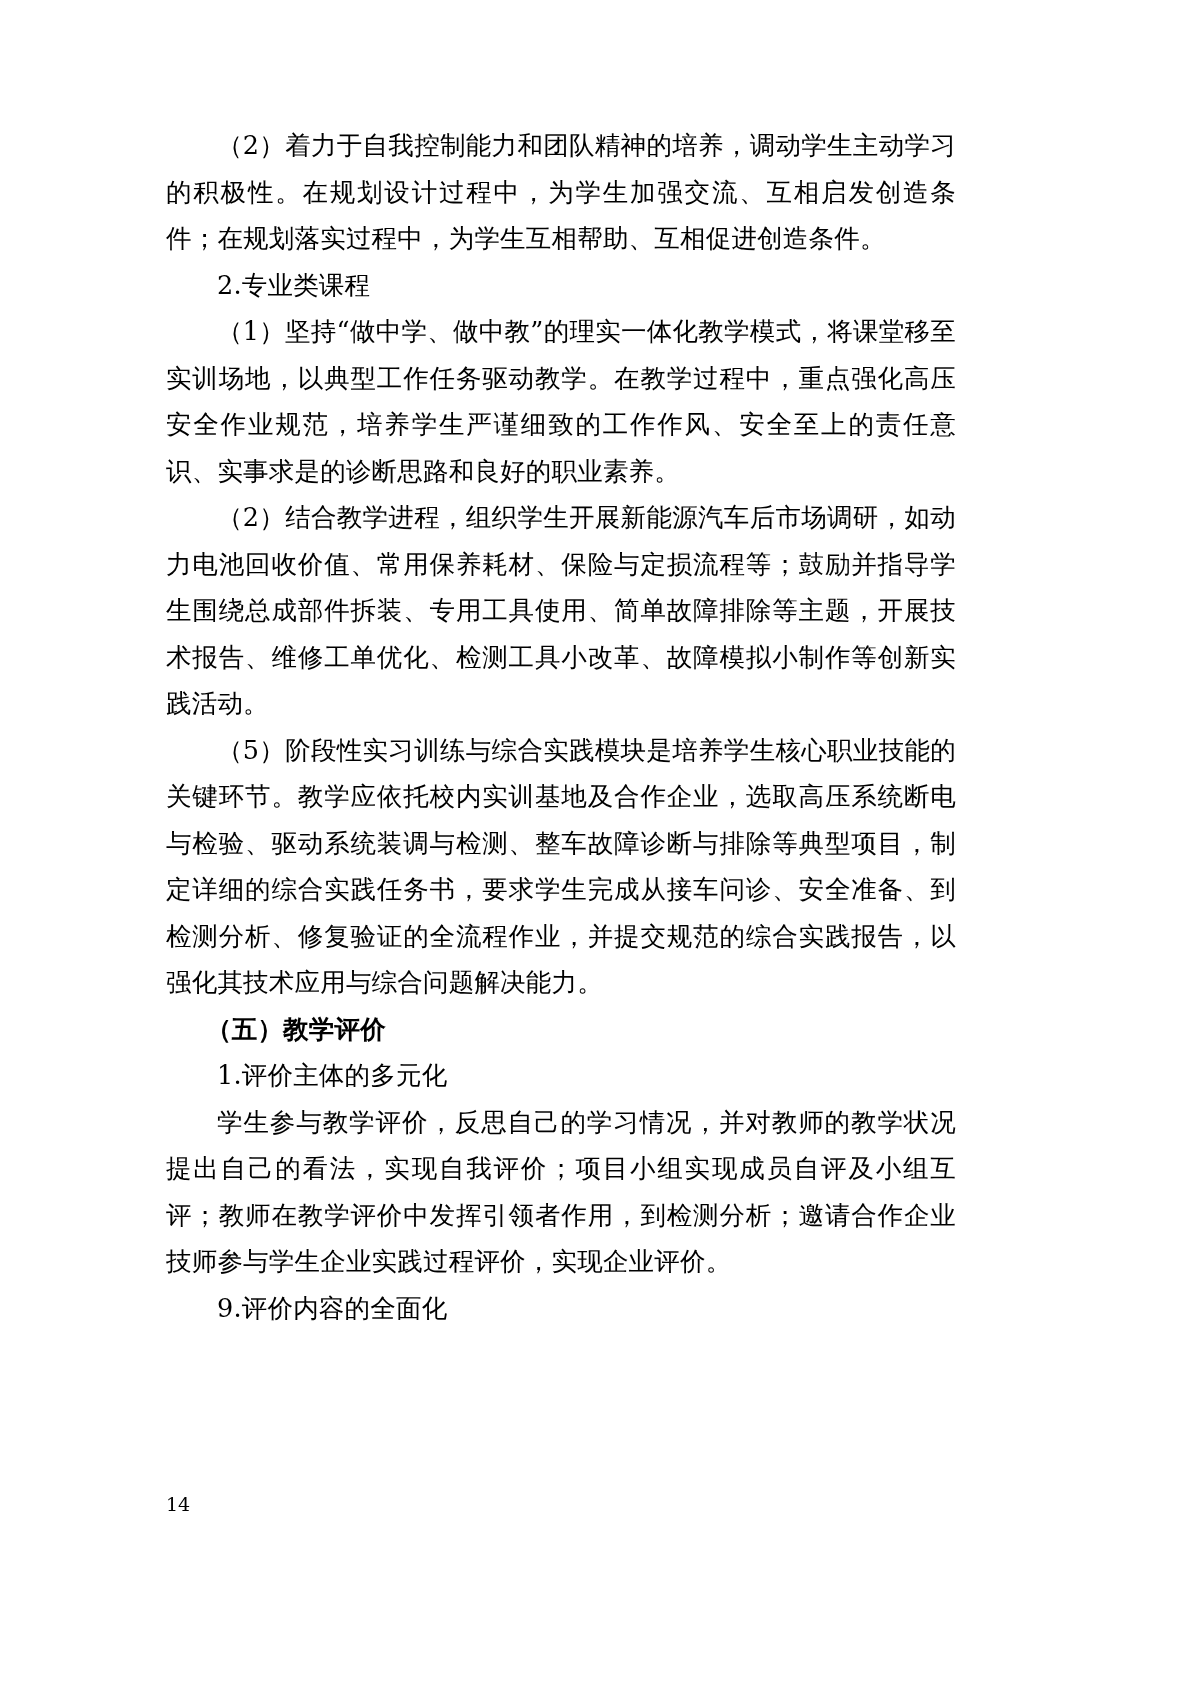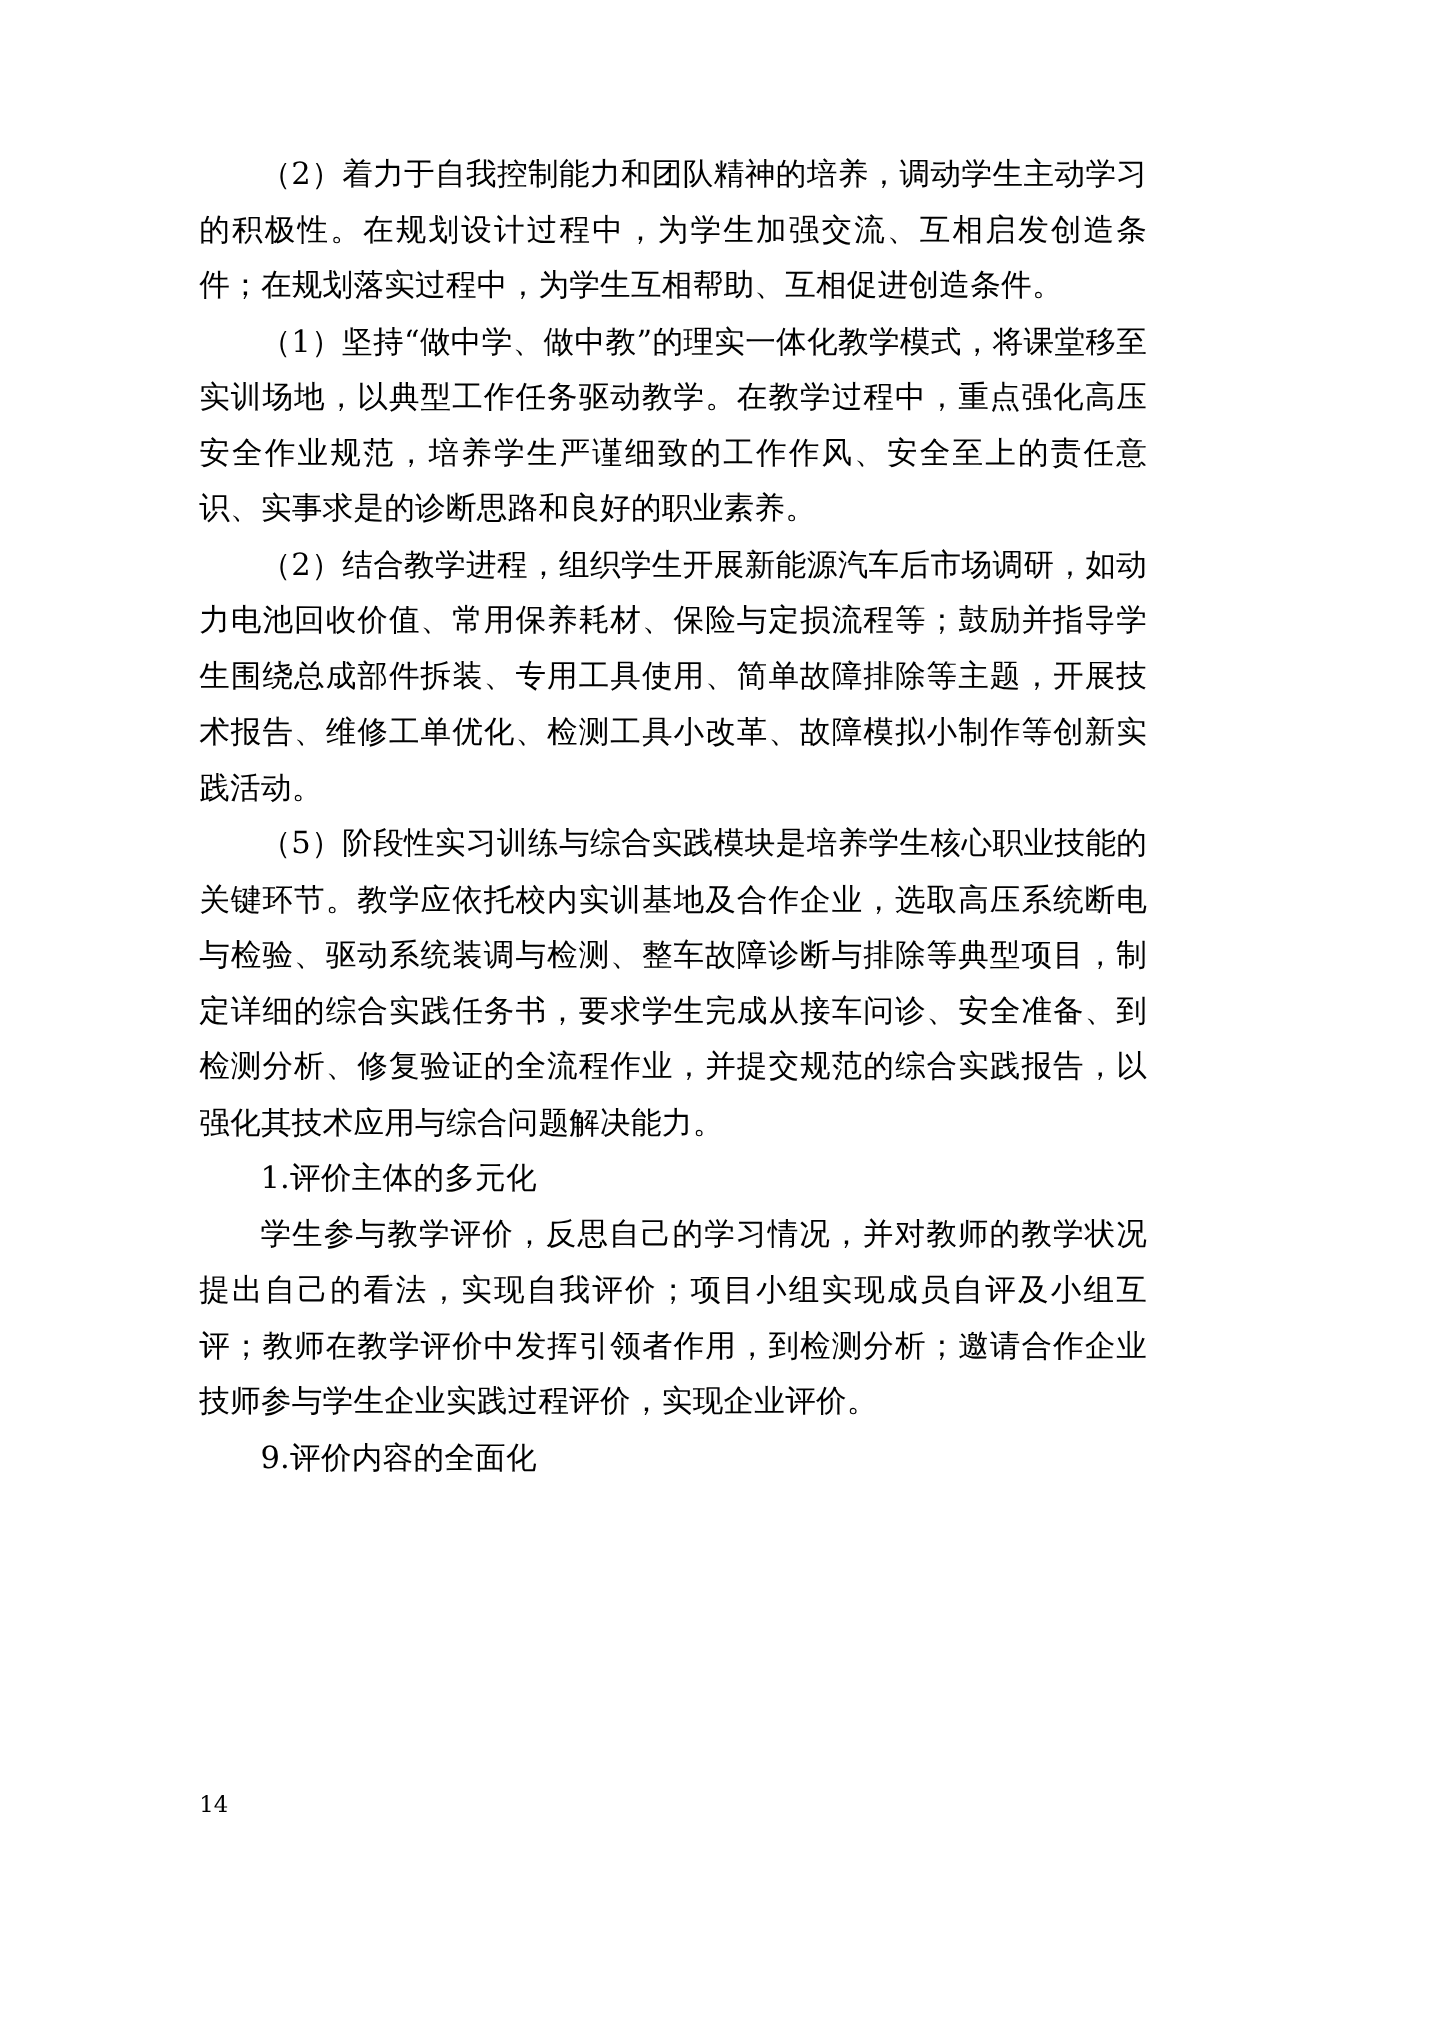--- a/index.html
+++ b/index.html
@@ -72,27 +72,29 @@
 </head>
 <body>
 
 <div class="page">
 
   <div class="content">
 
     <p class="para indent">（2）着力于自我控制能力和团队精神的培养，调动学生主动学习的积极性。在规划设计过程中，为学生加强交流、互相启发创造条件；在规划落实过程中，为学生互相帮助、互相促进创造条件。</p>
 
 
+    <p class="subheading">2.专业类课程</p>
 
     <p class="para indent">（1）坚持“做中学、做中教”的理实一体化教学模式，将课堂移至实训场地，以典型工作任务驱动教学。在教学过程中，重点强化高压安全作业规范，培养学生严谨细致的工作作风、安全至上的责任意识、实事求是的诊断思路和良好的职业素养。</p>
 
     <p class="para indent">（2）结合教学进程，组织学生开展新能源汽车后市场调研，如动力电池回收价值、常用保养耗材、保险与定损流程等；鼓励并指导学生围绕总成部件拆装、专用工具使用、简单故障排除等主题，开展技术报告、维修工单优化、检测工具小改革、故障模拟小制作等创新实践活动。</p>
 
     <p class="para indent">（5）阶段性实习训练与综合实践模块是培养学生核心职业技能的关键环节。教学应依托校内实训基地及合作企业，选取高压系统断电与检验、驱动系统装调与检测、整车故障诊断与排除等典型项目，制定详细的综合实践任务书，要求学生完成从接车问诊、安全准备、到检测分析、修复验证的全流程作业，并提交规范的综合实践报告，以强化其技术应用与综合问题解决能力。</p>
 
+    <p class="heading">（五）教学评价</p>
 
     <p class="subheading">1.评价主体的多元化</p>
 
     <p class="para indent">学生参与教学评价，反思自己的学习情况，并对教师的教学状况提出自己的看法，实现自我评价；项目小组实现成员自评及小组互评；教师在教学评价中发挥引领者作用，到检测分析；邀请合作企业技师参与学生企业实践过程评价，实现企业评价。</p>
 
     <p class="subheading">9.评价内容的全面化</p>
 
   </div>
 
   <div class="footer">14</div>

